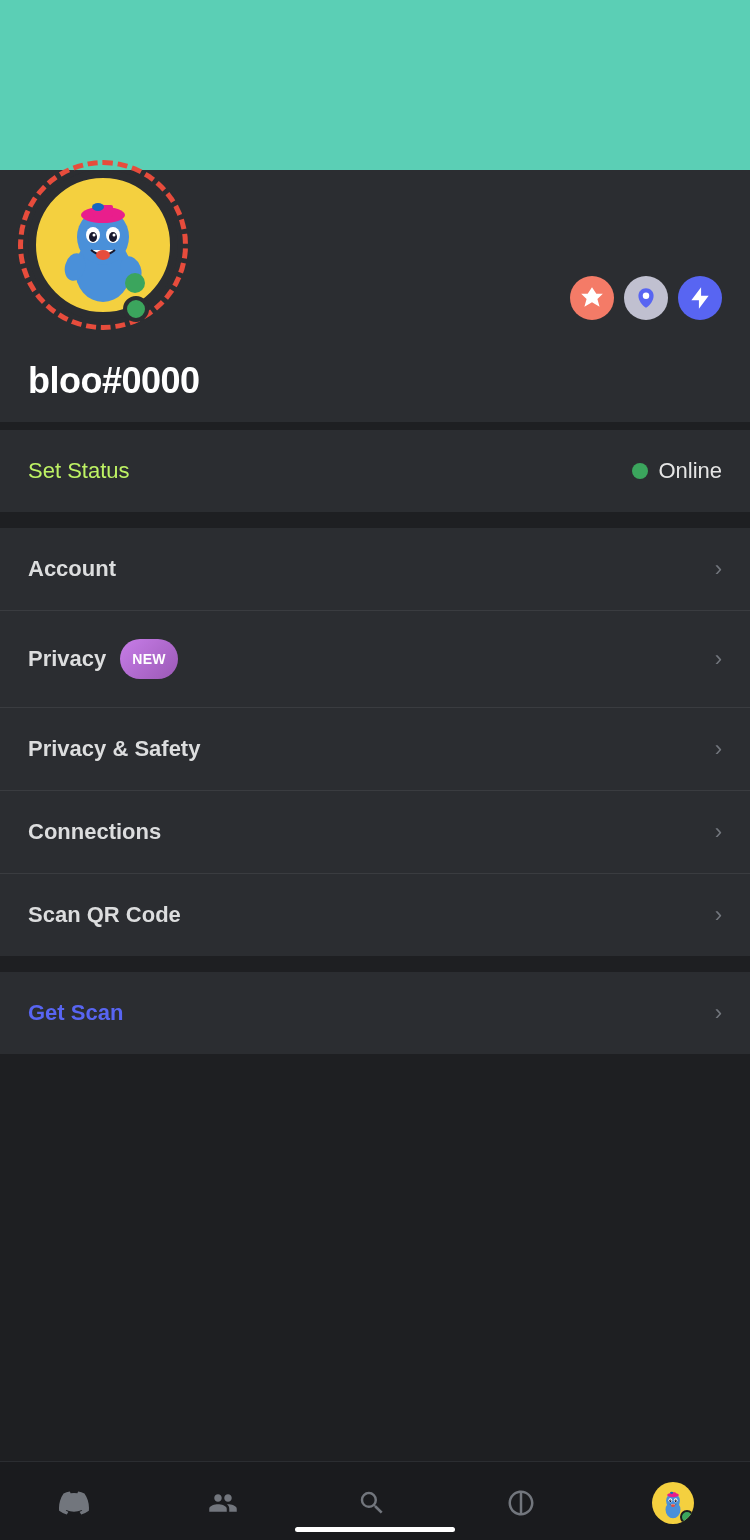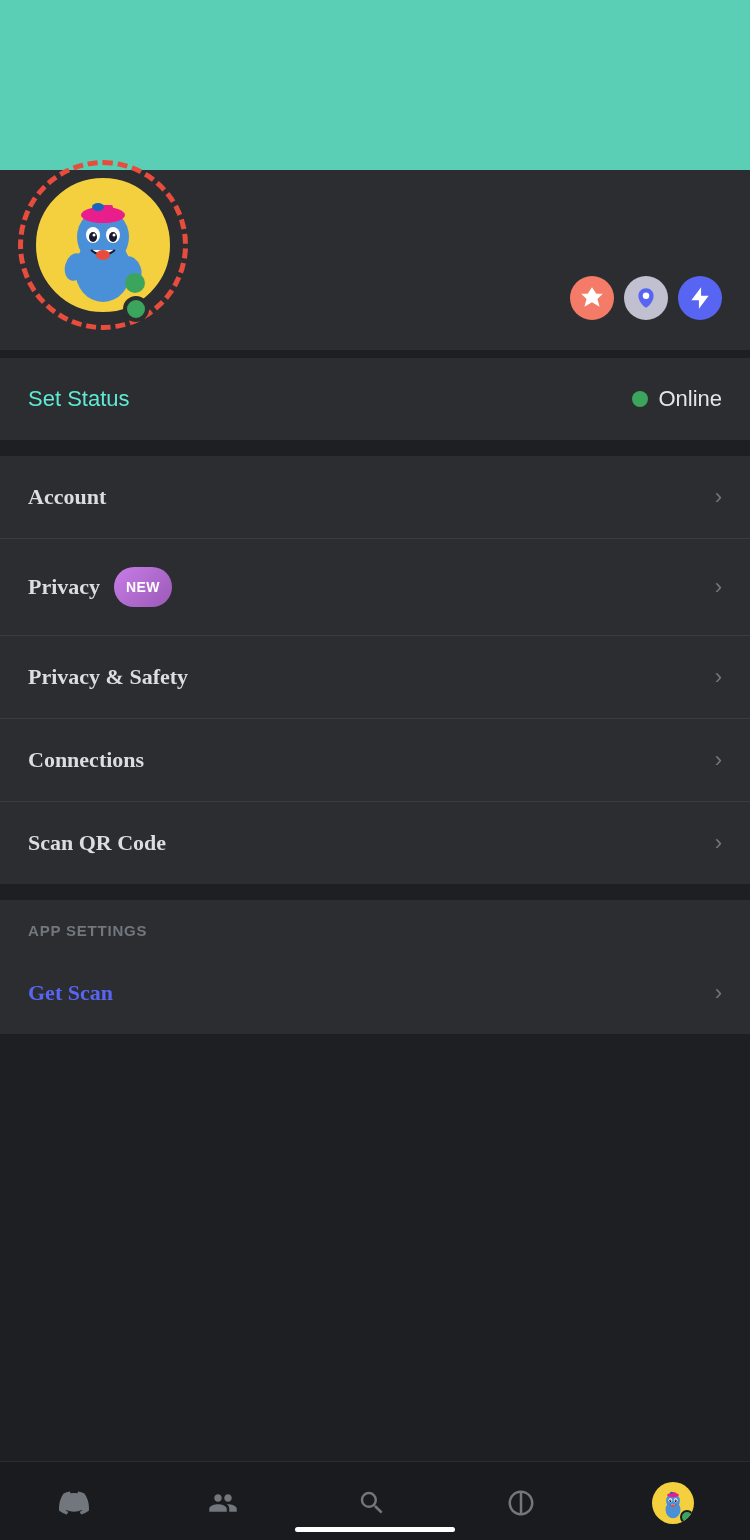--- a/index.html
+++ b/index.html
@@ -126,21 +126,21 @@
       background: #2b2d31;
       display: flex;
       align-items: center;
       justify-content: space-between;
       padding: 28px 28px;
     }
 
     .set-status-label {
       font-size: 22px;
       font-weight: 500;
-      color: #5eead4;
+      color: #bef264;
     }
 
     .status-online {
       display: flex;
       align-items: center;
       gap: 10px;
       font-size: 22px;
       color: #e5e5e5;
     }
 
@@ -175,21 +175,20 @@
     .menu-item-left {
       display: flex;
       align-items: center;
       gap: 14px;
     }
 
     .menu-item-label {
       font-size: 22px;
       font-weight: 600;
       color: #dcddde;
-      font-family: Liberation Serif, serif;
     }
 
     .menu-item-label.nitro-label {
       color: #5865f2;
     }
 
     .new-badge {
       background: linear-gradient(135deg, #c77de8, #9b59b6);
       color: #fff;
       font-size: 14px;
@@ -357,20 +356,25 @@
       </div>
 
       <div class="badge badge-speed">
         <svg width="26" height="26" viewBox="0 0 24 24" fill="white" xmlns="http://www.w3.org/2000/svg">
           <path d="M13 2L4 14H11L11 22L20 10H13L13 2Z"></path>
         </svg>
       </div>
     </div>
   </div>
 
+  <div class="username-row">
+    <span class="username">
+      <span>bloo</span><span class="discriminator">#0000</span>
+    </span>
+  </div>
 </div>
 
 <div class="thick-divider"></div>
 
 <div class="set-status-row">
   <span class="set-status-label">Set Status</span>
   <div class="status-online">
     <div class="online-dot"></div>
     <span>Online</span>
   </div>
@@ -413,23 +417,20 @@
     <div class="menu-item-left">
       <span class="menu-item-label">Scan QR Code</span>
     </div>
     <span class="chevron">›</span>
   </div>
 </div>
 
 <div class="thick-divider"></div>
 
 <div class="menu-section">
-  <div class="section-header">
-    <span class="section-header-text">APP SETTINGS</span>
-  </div>
 
   <div class="menu-item">
     <div class="menu-item-left">
       <span class="menu-item-label nitro-label">Get Scan</span>
     </div>
     <span class="chevron">›</span>
   </div>
 </div>
 
 <div class="bottom-spacer"></div>

